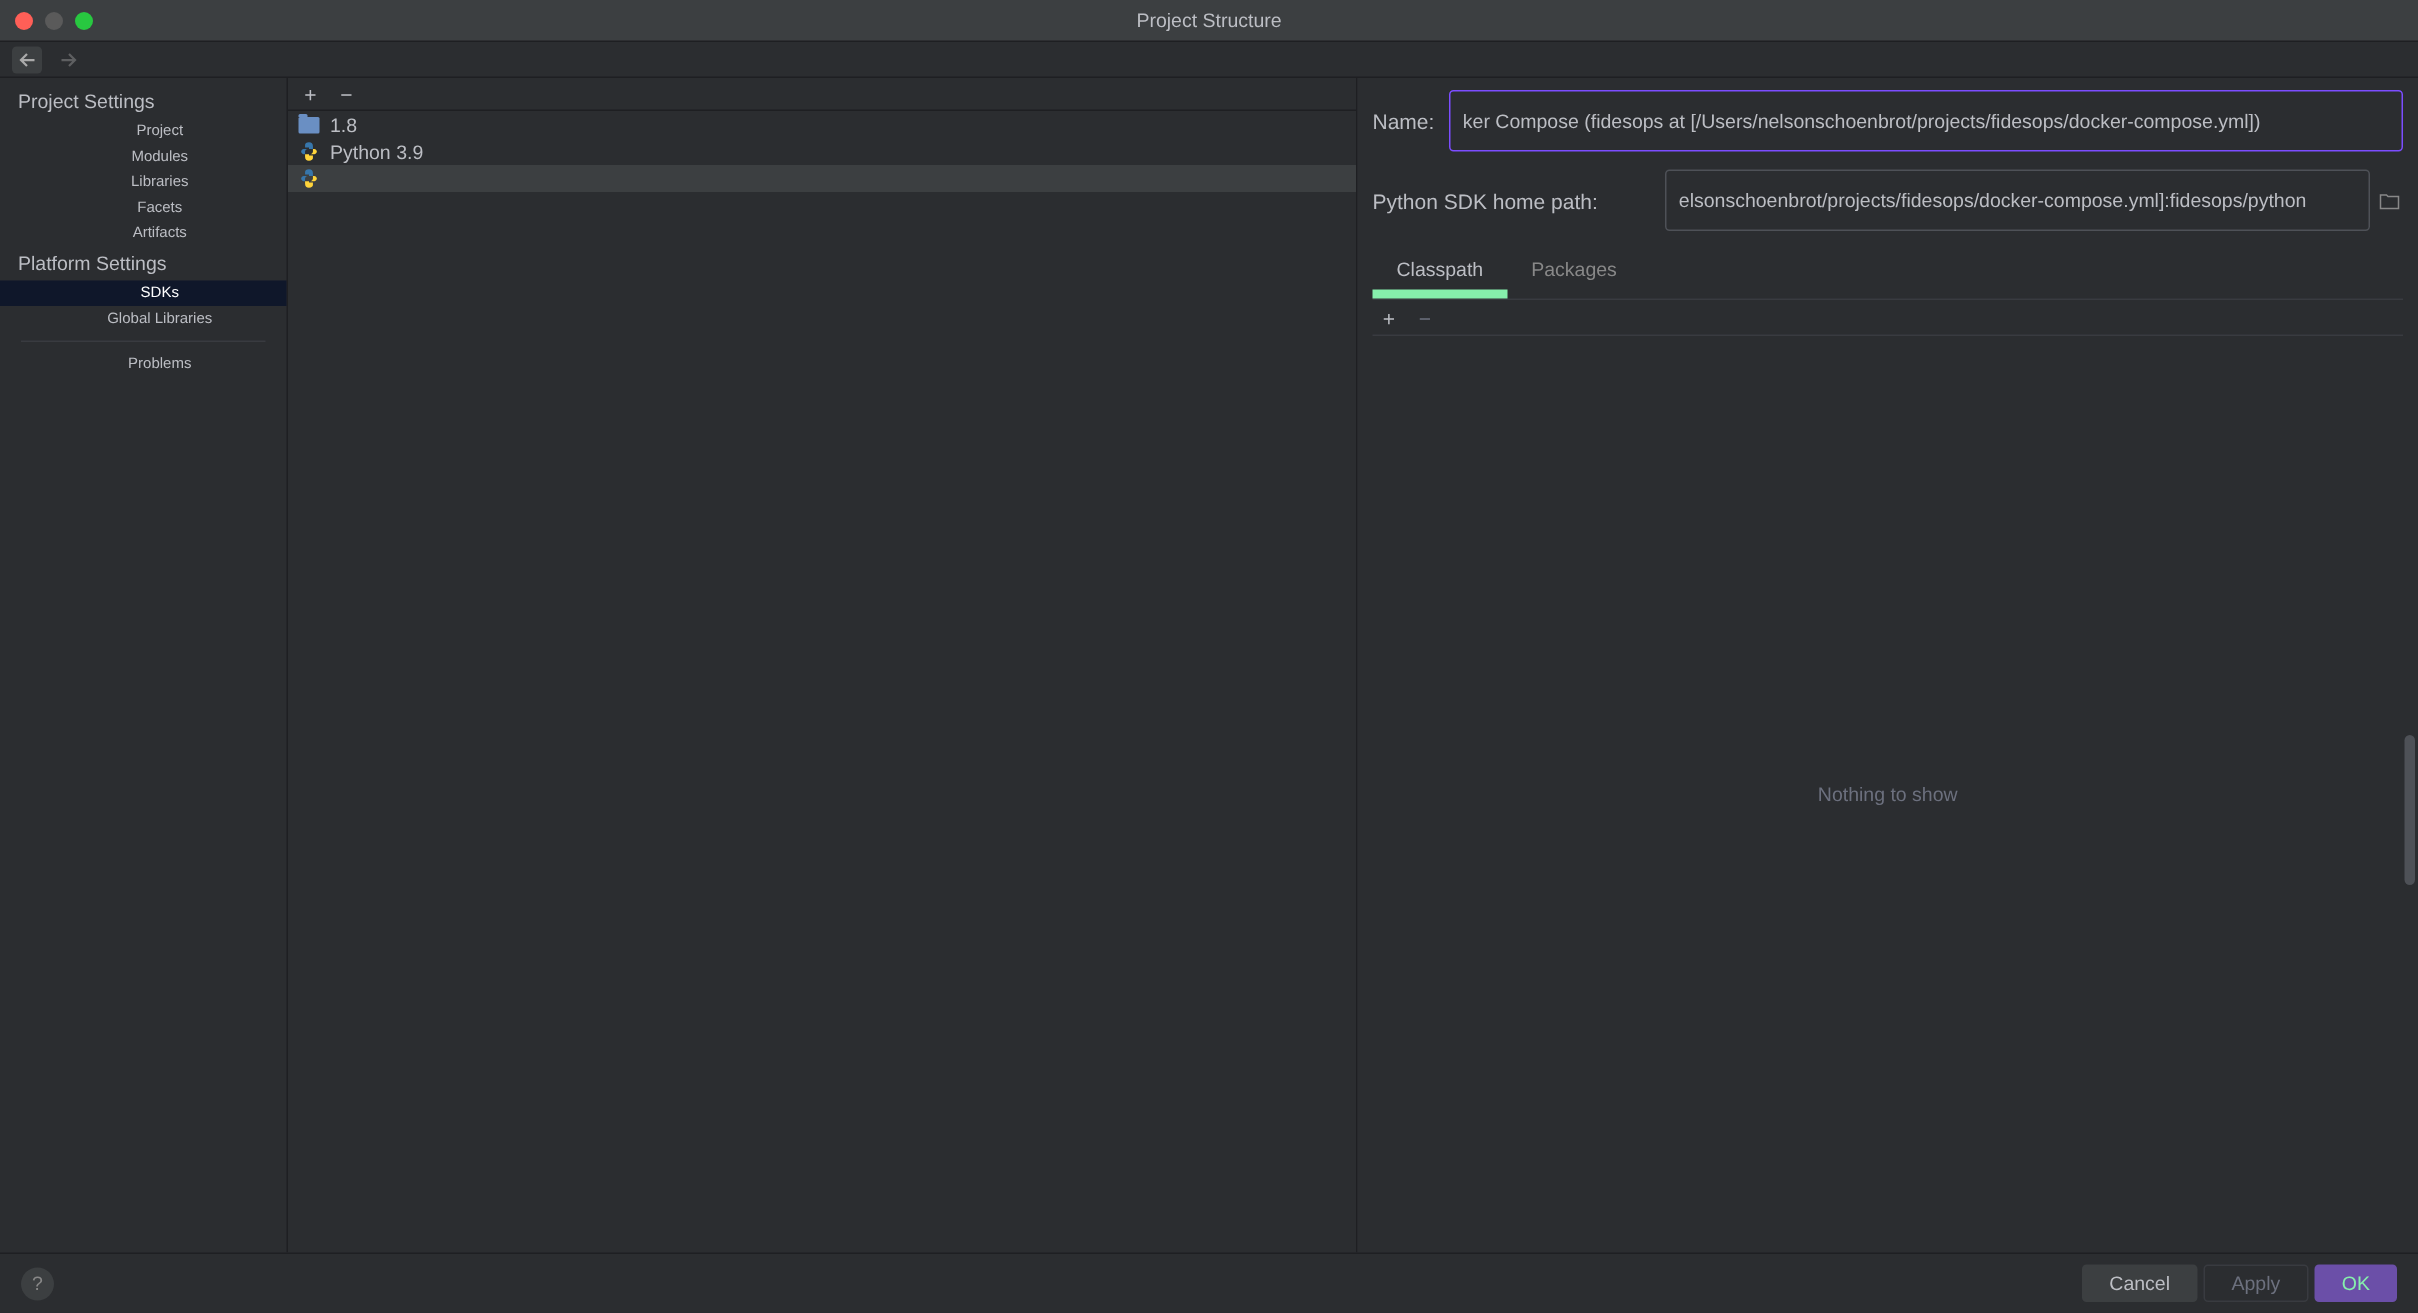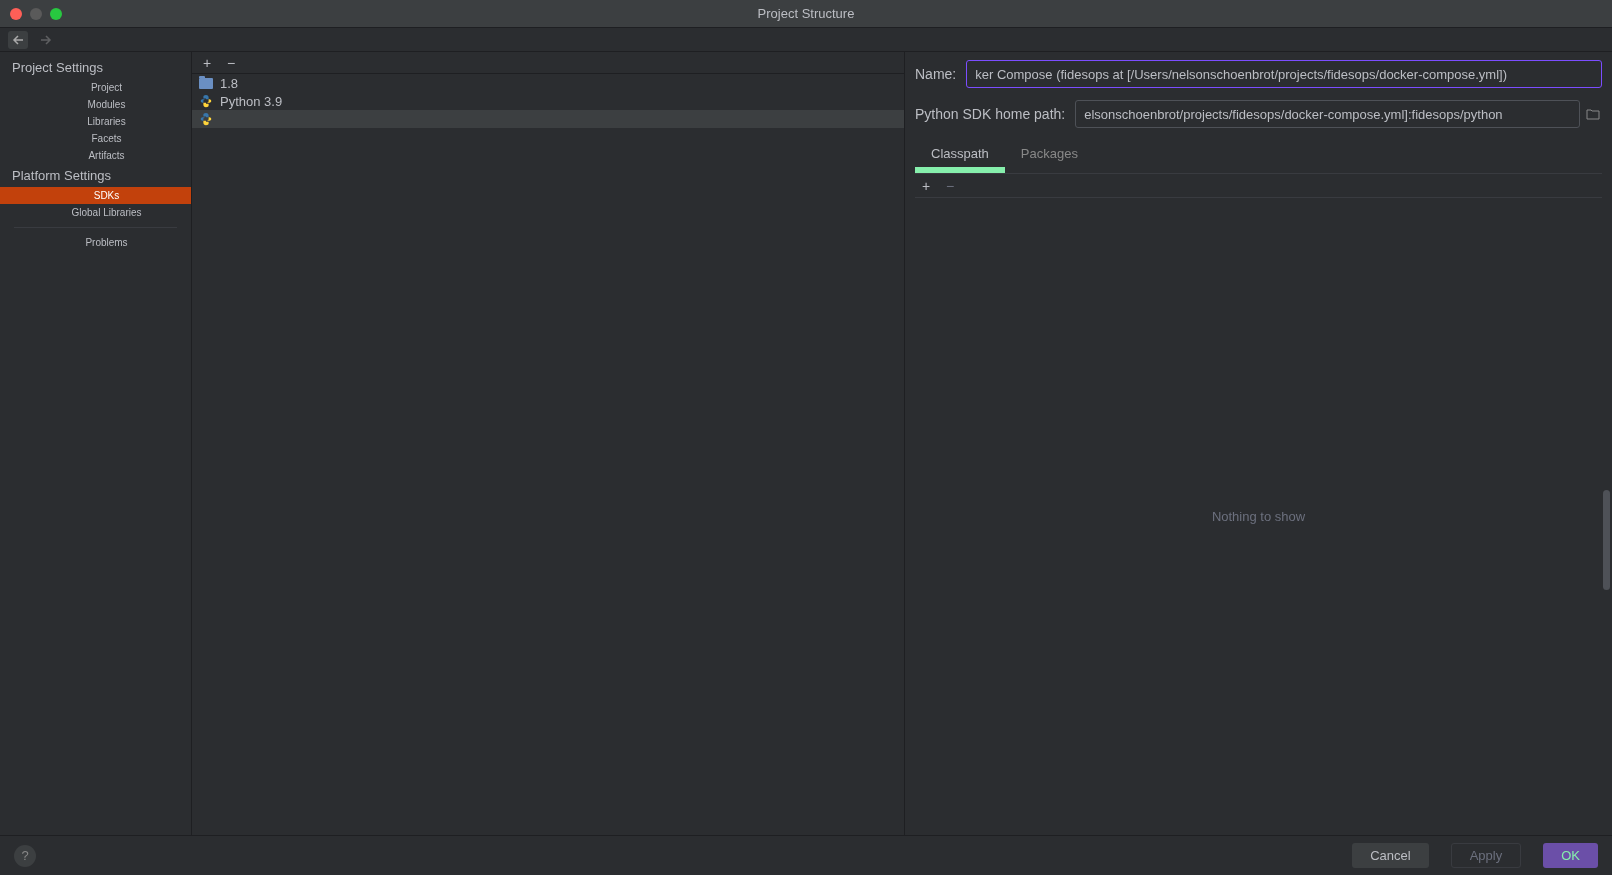--- a/index.html
+++ b/index.html
@@ -86,21 +86,21 @@
       font-size: 13px;
     }
     .sidebar-item {
       padding: 3px 12px 3px 34px;
       color: #bcbec4;
       cursor: pointer;
       font-size: 10px;
       text-align: center;
     }
     .sidebar-item.selected {
-      background: #c2410c;
+      background: #0f172a;
       color: #fff;
     }
     .sidebar-divider {
       height: 1px;
       background: #393b40;
       margin: 6px 14px;
     }
     .middle-panel {
       width: 713px;
       background: #2b2d30;
@@ -190,31 +190,32 @@
       white-space: nowrap;
     }
     .form-input {
       flex: 1;
       background: #2b2d30;
       border: 1px solid #7c4dff;
       border-radius: 3px;
       padding: 4px 8px;
       color: #bcbec4;
       font-size: 13px;
-      height: 28px;
+      height: 41px;
       text-overflow: ellipsis;
     }
     .form-input.path {
       border: 1px solid #4e5157;
     }
     .path-with-btn {
       display: flex;
       align-items: center;
       gap: 4px;
       flex: 1;
+      margin-left: 35px;
     }
     .browse-btn {
       width: 18px;
       height: 18px;
       display: flex;
       align-items: center;
       justify-content: center;
       cursor: pointer;
       color: #888;
     }
@@ -270,21 +271,21 @@
       display: flex;
       align-items: center;
       justify-content: center;
       color: #888;
       cursor: pointer;
       font-size: 13px;
     }
     .footer-buttons {
       margin-left: auto;
       display: flex;
-      gap: 22px;
+      gap: 4px;
       padding-left: 24px;
     }
     .btn {
       padding: 4px 18px;
       border-radius: 3px;
       font-size: 13px;
       cursor: pointer;
       border: none;
     }
     .btn-cancel {

